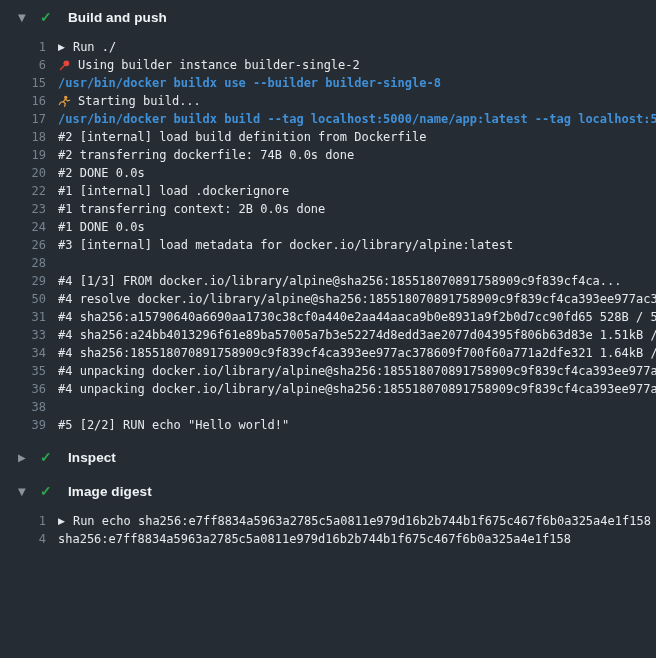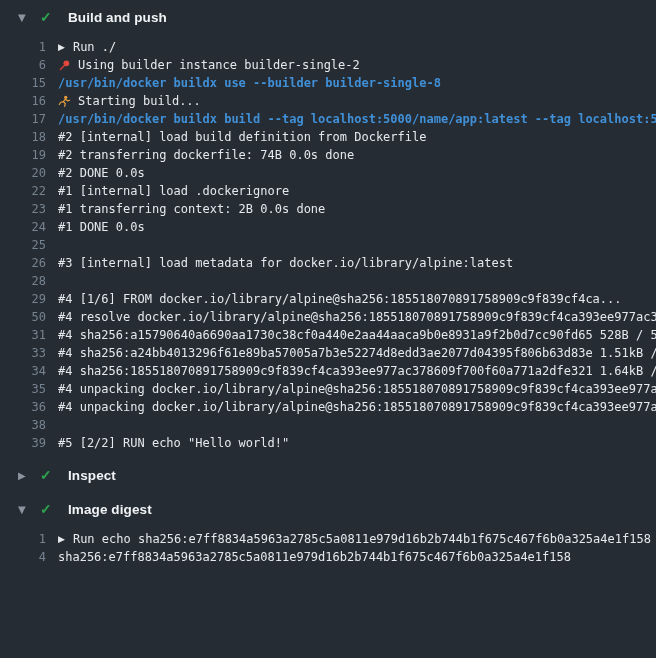--- a/index.html
+++ b/index.html
@@ -133,41 +133,35 @@
             <span class="txt">#1 transferring context: 2B 0.0s done</span>
           </span>
   </div>
         <div class="line">
     <span class="num">24</span>
     <span class="content">
             <span class="txt">#1 DONE 0.0s</span>
           </span>
   </div>
         <div class="line">
-    <span class="num">25</span>
+    <span class="num">26</span>
+    <span class="content">
+            <span class="txt">#3 [internal] load metadata for docker.io/library/alpine:latest</span>
+          </span>
+  </div>
+        <div class="line">
+    <span class="num">28</span>
     <span class="content">
             <span class="txt"></span>
           </span>
   </div>
         <div class="line">
-    <span class="num">26</span>
-    <span class="content">
-            <span class="txt">#3 [internal] load metadata for docker.io/library/alpine:latest</span>
-          </span>
-  </div>
-        <div class="line">
-    <span class="num">28</span>
-    <span class="content">
-            <span class="txt"></span>
-          </span>
-  </div>
-        <div class="line">
     <span class="num">29</span>
     <span class="content">
-            <span class="txt">#4 [1/6] FROM docker.io/library/alpine@sha256:185518070891758909c9f839cf4ca...</span>
+            <span class="txt">#4 [1/3] FROM docker.io/library/alpine@sha256:185518070891758909c9f839cf4ca...</span>
           </span>
   </div>
         <div class="line">
     <span class="num">50</span>
     <span class="content">
             <span class="txt">#4 resolve docker.io/library/alpine@sha256:185518070891758909c9f839cf4ca393ee977ac378609f700f60a771a2dfe321</span>
           </span>
   </div>
         <div class="line">
     <span class="num">31</span>

